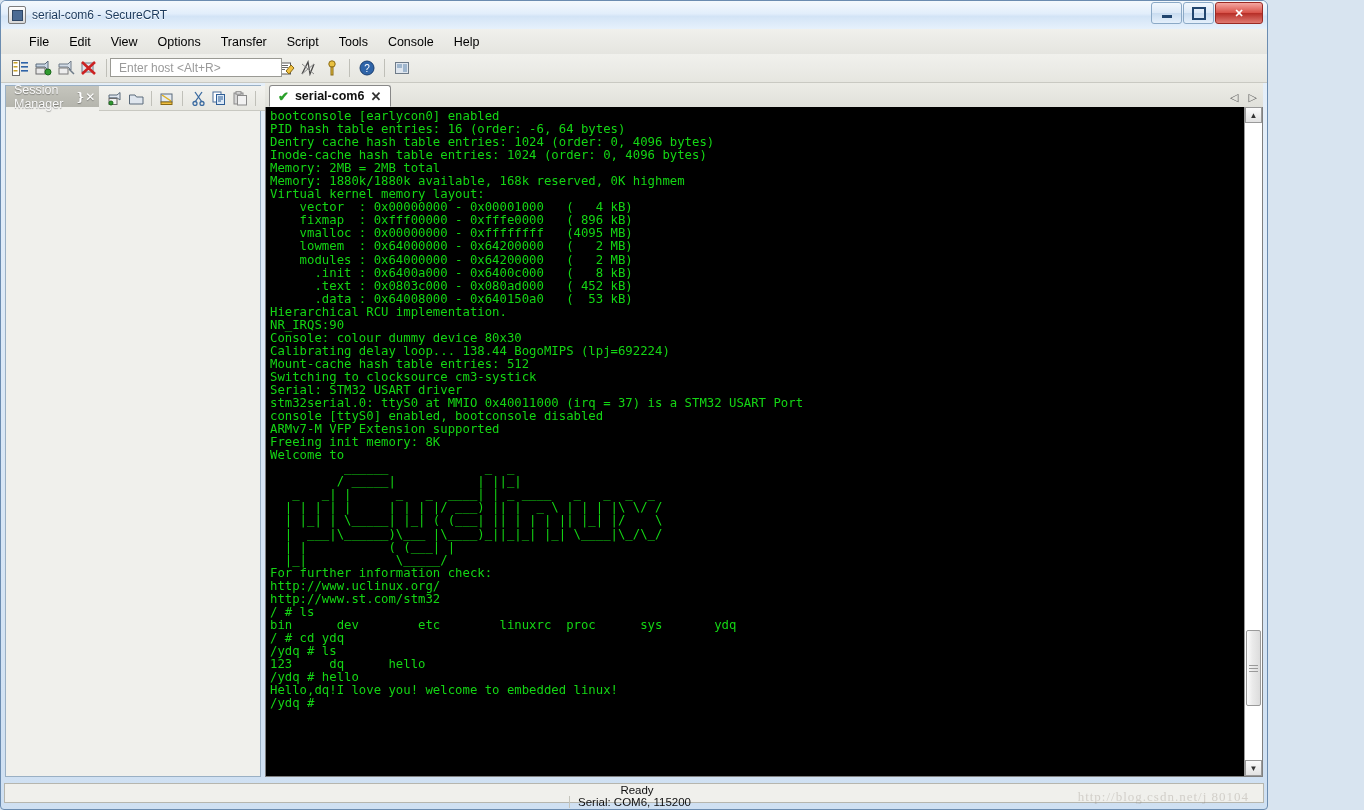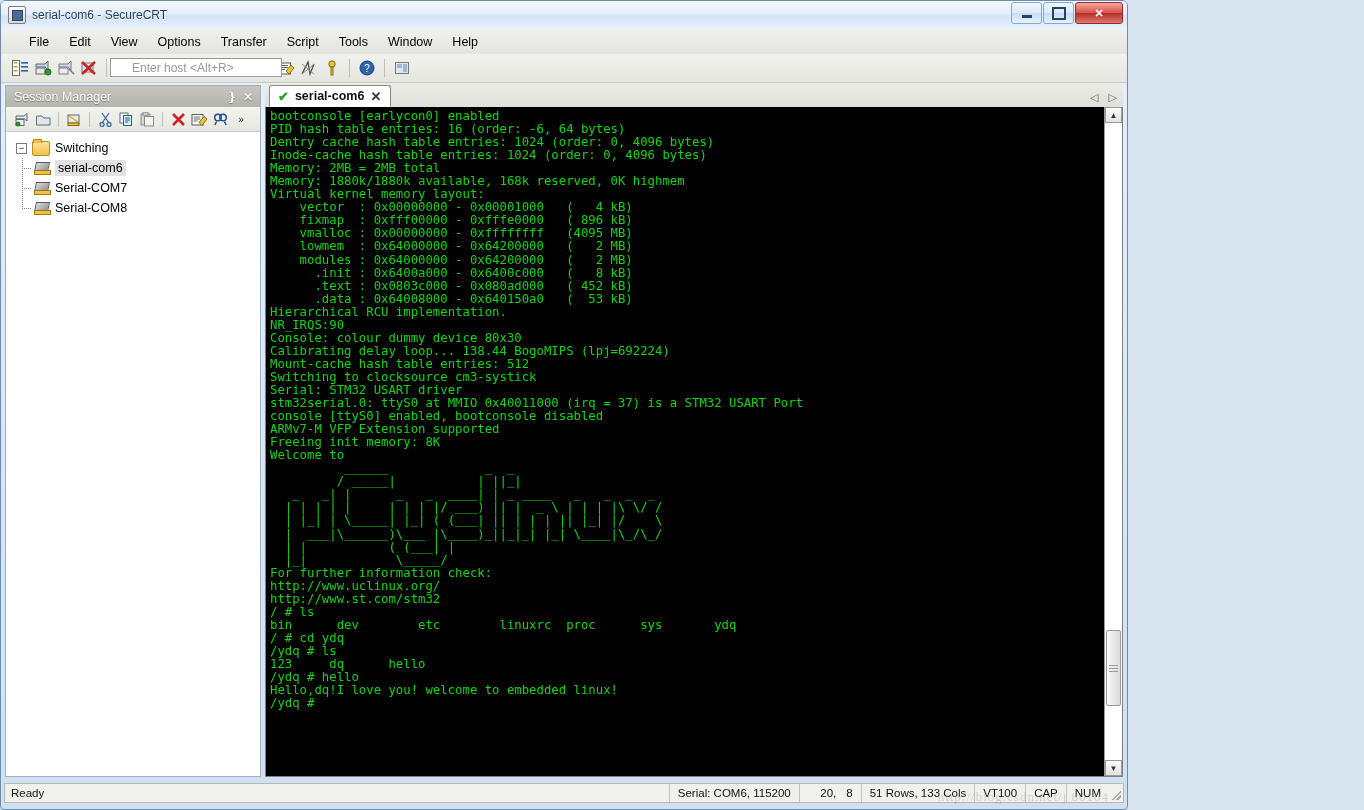--- a/index.html
+++ b/index.html
@@ -5,21 +5,21 @@
   html, body {
     margin: 0; padding: 0;
     width: 1364px; height: 810px;
     overflow: hidden;
     font-family: "Liberation Sans", sans-serif;
     font-size: 12px;
     background: #d8e4f0;
   }
   #app {
     position: relative;
-    width: 1128px; height: 810px;
+    width: 1268px; height: 810px;
     box-sizing: border-box;
     background: linear-gradient(to bottom, #e8f1fa 0%, #dce9f7 40%, #cfe0f2 100%);
     border: 1px solid #6b8cb0;
     border-radius: 6px 6px 4px 4px;
     overflow: hidden;
   }
 
   
   .titlebar {
     position: absolute; top: 0; left: 0; right: 0; height: 28px;
@@ -80,29 +80,29 @@
   }
   .tb-ico {
     width: 22px; height: 22px; border-radius: 2px;
     display: flex; align-items: center; justify-content: center;
     position: relative; flex: 0 0 auto;
   }
   .tb-sep { width: 1px; height: 18px; background: #bfbfb8; margin: 0 5px; flex:0 0 auto; }
   .hostbox {
     width: 172px; height: 19px; background: #ffffff;
     border: 1px solid #9a9a94; margin-left: 4px;
-    display: flex; align-items: center; padding-left: 21px;
+    display: flex; align-items: center; padding-left: 8px;
     font-size: 12px; color: #9a9a9a; box-sizing: border-box;
   }
 
   
   .sessmgr {
     position: absolute; left: 4px; top: 84px; width: 256px; height: 692px;
     background: #f0f0ec; border: 1px solid #9ab0c4; box-sizing: border-box;
-    display: flex; flex-direction: column;
+    display: flex; flex-direction: row;
   }
   .sm-header {
     height: 21px; background: linear-gradient(to bottom, #c5c5bd, #b5b5ad);
     display: flex; align-items: center; padding: 0 4px 0 8px;
     color: #f8f8f8; font-size: 12.5px;
     text-shadow: 0 1px 1px rgba(0,0,0,.35);
   }
   .sm-header .spacer { flex: 1; }
   .sm-pin, .sm-close {
     width: 16px; height: 16px; display:flex; align-items:center; justify-content:center;
@@ -227,20 +227,21 @@
   .tsb-grip { width: 9px; height: 7px;
     background: repeating-linear-gradient(to bottom, #9a9a9a 0 1px, transparent 1px 3px);
   }
 
   
   .statusbar {
     position: absolute; left: 3px; right: 3px; bottom: 6px; height: 20px;
     background: #f0f0ec; border: 1px solid #b6b6ae;
     display: flex; align-items: center; font-size: 11.5px; color: #111111;
     box-sizing: border-box;
+    flex-direction: column;
   }
   .sb-left { padding-left: 6px; flex: 1; }
   .sb-cell {
     border-left: 1px solid #c4c4bc; height: 100%;
     display: flex; align-items: center; padding: 0 8px; box-sizing: border-box;
   }
   .sb-cell.nums { min-width: 62px; justify-content: flex-end; }
   .sb-grip {
     width: 14px; height: 100%; position: relative;
   }
@@ -280,21 +281,21 @@
   </div>
 
   <div class="menubar">
     <div class="menu-item">File</div>
     <div class="menu-item">Edit</div>
     <div class="menu-item">View</div>
     <div class="menu-item">Options</div>
     <div class="menu-item">Transfer</div>
     <div class="menu-item">Script</div>
     <div class="menu-item">Tools</div>
-    <div class="menu-item">Window</div>
+    <div class="menu-item">Console</div>
     <div class="menu-item">Help</div>
   </div>
 
   <div class="toolbar">
     <div class="tb-ico">
       <svg width="17" height="16" viewBox="0 0 17 16">
         <rect x="0.5" y="0.5" width="7" height="15" fill="#fff" stroke="#6b6b6b"></rect>
         <rect x="1.5" y="2" width="4" height="1.5" fill="#c9a227"></rect>
         <rect x="1.5" y="6" width="4" height="1.5" fill="#c9a227"></rect>
         <rect x="1.5" y="10" width="4" height="1.5" fill="#c9a227"></rect>

